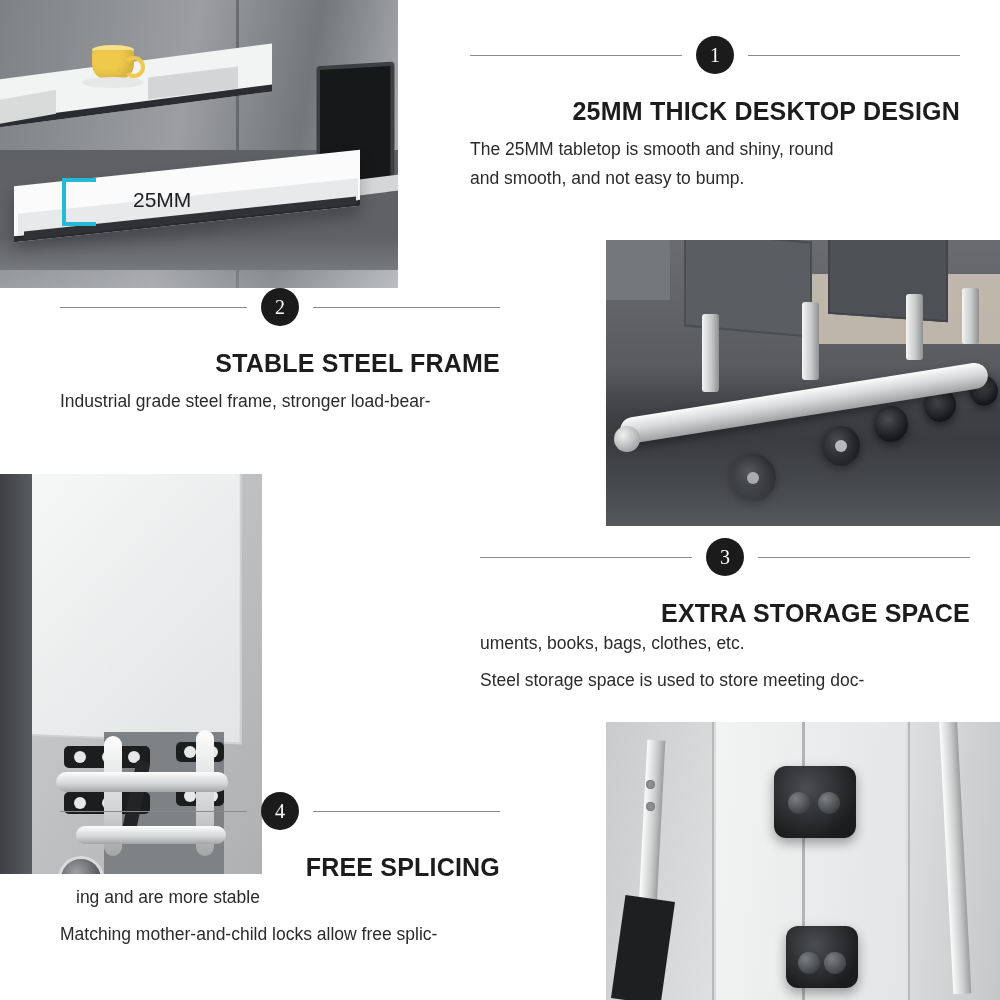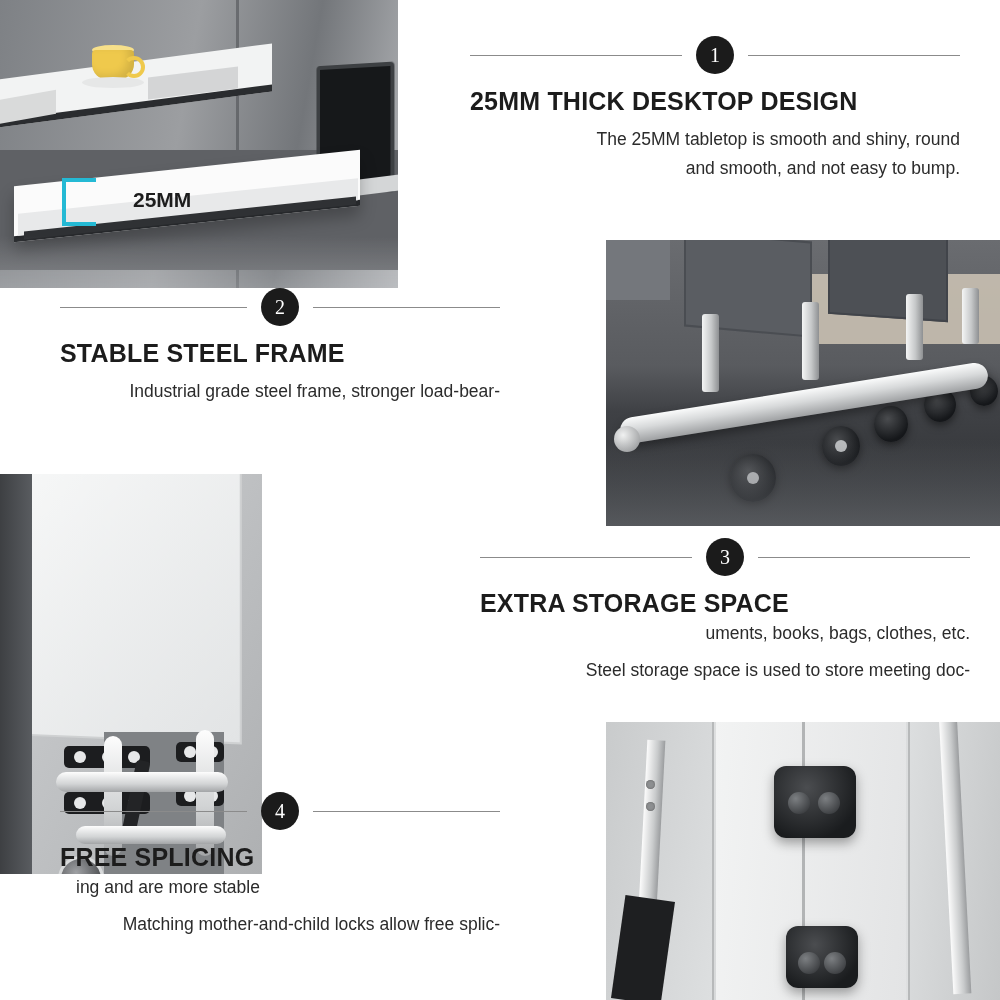--- a/index.html
+++ b/index.html
@@ -38,30 +38,30 @@
     font-size: 20px;
     font-weight: 400;
     display: flex;
     align-items: center;
     justify-content: center;
     flex: 0 0 auto;
     margin: 0 14px;
     font-family: "Liberation Serif", serif;
   }
   .f-title {
-    text-align: left;
+    text-align: right;
     font-size: 25px;
     font-weight: bold;
     color: #1c1c1c;
     letter-spacing: .2px;
-    margin-top: 13px;
+    margin-top: 23px;
     white-space: nowrap;
   }
   .f-desc {
-    text-align: right;
+    text-align: left;
     font-size: 17.5px;
     line-height: 1.52;
     color: #2b2b2b;
     margin-top: 10px;
   }
 
   
   .photo {
     position: absolute;
     overflow: hidden;
@@ -112,21 +112,21 @@
     background: #2f3134;
     transform: skewY(-6deg);
   }
   #photo-desktop .dim-bracket {
     position: absolute; left: 62px; top: 178px; width: 34px; height: 48px;
     border: 4px solid #24b9d4;
     border-right: none;
   }
   #photo-desktop .dim-label {
     position: absolute; left: 133px; top: 188px;
-    font-size: 21px; color: #1d1d1d; font-weight: 700;
+    font-size: 21px; color: #1d1d1d; font-weight: 400;
     font-family: "Liberation Sans", sans-serif;
   }
   #photo-desktop .cup {
     position: absolute; left: 92px; top: 50px; width: 42px; height: 30px;
     background: #efc94c; border-radius: 4px 4px 16px 16px;
     box-shadow: inset -6px -4px 8px rgba(0,0,0,.12);
   }
   #photo-desktop .cup:after {
     content:''; position:absolute; right:-11px; top:6px; width:14px; height:14px;
     border:4px solid #efc94c; border-radius:50%; border-left-color:transparent;

